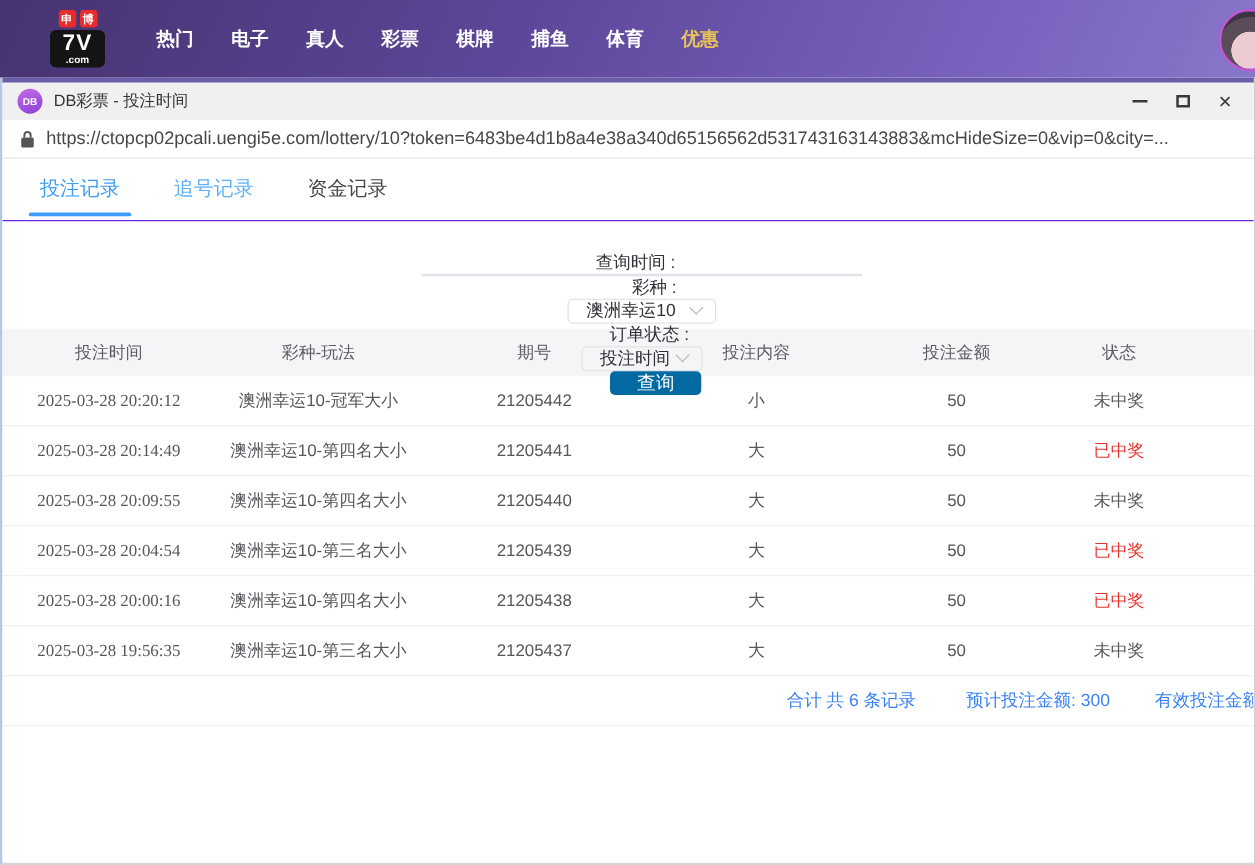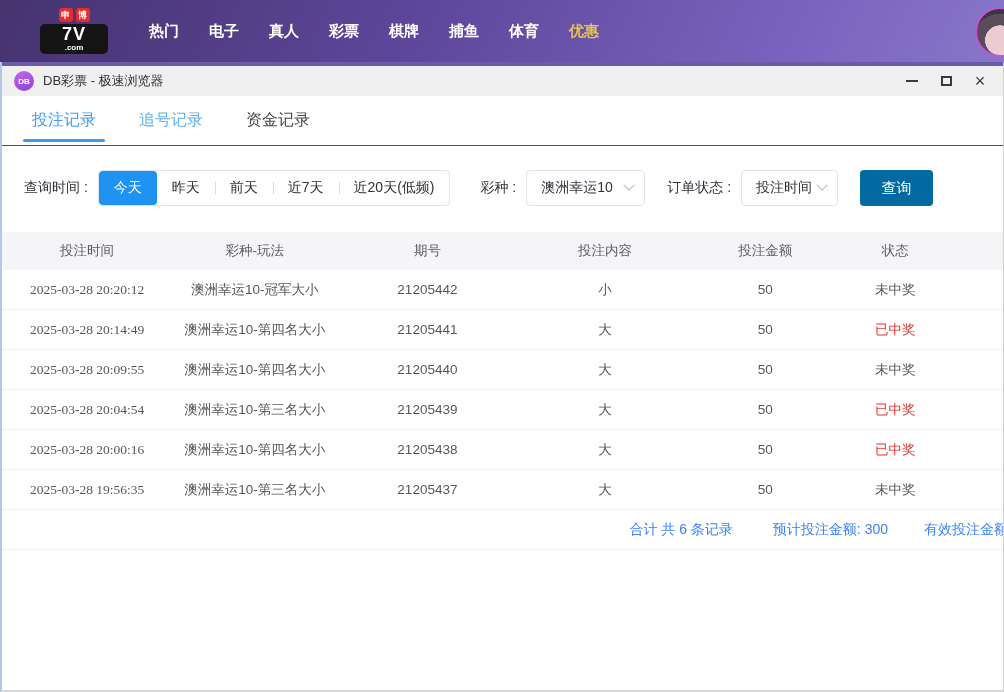--- a/index.html
+++ b/index.html
@@ -9,21 +9,21 @@
   
   .topbar {
     height: 62px;
     background: linear-gradient(115deg, #46336f 0%, #5c4699 40%, #7b64c0 80%, #8777c9 100%);
     display: flex; align-items: center; position: relative; overflow: hidden;
   }
   .logo { margin-left: 40px; display: flex; flex-direction: column; align-items: center; cursor: pointer; }
   .logo-badges { display: flex; gap: 3px; margin-bottom: 2px; }
   .logo-badge { background: #e82c2c; color: #fff; font-size: 9px; font-weight: bold;
     width: 14px; height: 14px; border-radius: 3px; display: flex; align-items: center; justify-content: center; }
-  .logo-box { background: #141414; border-radius: 5px; padding: 1px 22px 2px; text-align: center; line-height: 1; }
+  .logo-box { background: #141414; border-radius: 5px; padding: 1px 10px 2px; text-align: center; line-height: 1; }
   .logo-main { color: #fff; font-weight: bold; font-size: 18px; letter-spacing: 1px; display: block; }
   .logo-com { color: #fff; font-weight: bold; font-size: 8px; display: block; margin-top: 1px; }
   .top-nav { display: flex; margin-left: 26px; }
   .nav-item { color: #fff; font-size: 15px; font-weight: bold; width: 60px; text-align: center; cursor: pointer; white-space: nowrap; }
   .nav-item.gold { color: #e6c258; }
   .avatar { position: absolute; right: -21px; top: 7px; width: 50px; height: 50px; border-radius: 50%;
     border: 2px solid #bf57d2;
     background: radial-gradient(circle at 50% 68%, #ecccd2 0 38%, #5a4c58 39% 68%, #3c3442 69%); }
 
   
@@ -51,21 +51,21 @@
   .content { flex: 1; background: #fff; overflow: hidden; }
   .tabs { display: flex; align-items: center; height: 50px; padding-left: 30px; gap: 43px;
     border-bottom: 1px solid #6d28d9; }
   .tab { font-size: 16px; cursor: pointer; position: relative; height: 100%; display: flex; align-items: center; }
   .tab.active { color: #3d9cf5; }
   .tab.active::after { content: ""; position: absolute; left: -9px; right: -9px; bottom: 3px;
     height: 3px; border-radius: 2px; background: #3d9cf5; }
   .tab.secondary { color: #5fb0f7; }
   .tab.normal { color: #45484d; }
 
-  .filter-bar { display: flex; align-items: center; margin: 24px 0 0 22px; height: 36px; }
+  .filter-bar { display: flex; align-items: center; margin: 24px 0 0 22px; height: 36px; flex-direction: column; }
   .filter-label { font-size: 14px; color: #2f3238; margin-right: 10px; white-space: nowrap; }
   .time-group { display: flex; align-items: stretch; border: 1px solid #dfe3e8; border-radius: 4px;
     height: 36px; overflow: hidden; }
   .time-opt { padding: 0 15px; font-size: 14px; color: #2f3238; display: flex; align-items: center;
     cursor: pointer; position: relative; white-space: nowrap; }
   .time-opt + .time-opt::before { content: ""; position: absolute; left: 0; top: 11px; bottom: 11px;
     width: 1px; background: #dcdcdc; }
   .time-opt.active { background: #1e93f4; color: #fff; border-radius: 4px; }
   .time-opt.active + .time-opt::before { display: none; }
 
@@ -124,34 +124,41 @@
       <span class="nav-item">体育</span>
       <span class="nav-item gold">优惠</span>
     </nav>
   <div class="avatar"></div>
 </div>
 
 <div class="window">
 
   <div class="titlebar">
     <div class="favicon">DB</div>
-    <span class="window-title">DB彩票 - 极速浏览器</span>
+    <span class="window-title">DB彩票 - 投注时间</span>
     <div class="win-controls">
       <div class="win-btn">
           <span class="ic-min"></span>
         </div>
       <div class="win-btn">
           <span class="ic-max"></span>
         </div>
       <div class="win-btn">
           <span class="ic-close">×</span>
         </div>
     </div>
   </div>
 
+  <div class="urlbar">
+    <svg class="lock-icon" width="12" height="15" viewBox="0 0 12 15">
+      <rect x="1" y="6" width="10" height="8" rx="1.2" fill="#555"></rect>
+      <path d="M3.5 6 V4 a2.5 2.5 0 0 1 5 0 V6" fill="none" stroke="#555" stroke-width="1.6"></path>
+    </svg>
+    <span class="url-text">https://ctopcp02pcali.uengi5e.com/lottery/10?token=6483be4d1b8a4e38a340d65156562d531743163143883&amp;mcHideSize=0&amp;vip=0&amp;city=...</span>
+  </div>
 
   <div class="content">
 
     <div class="tabs">
       <div class="tab active">投注记录</div>
       <div class="tab secondary">追号记录</div>
       <div class="tab normal">资金记录</div>
     </div>
 
     <div class="filter-bar">

